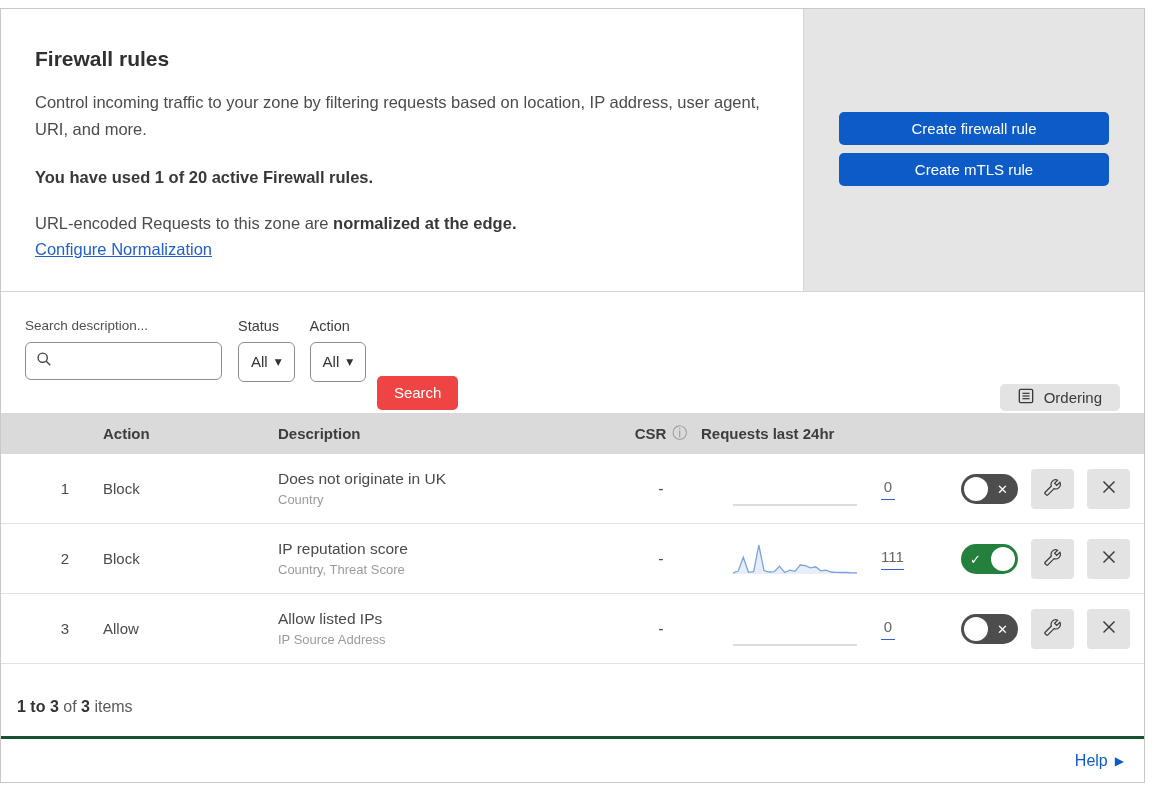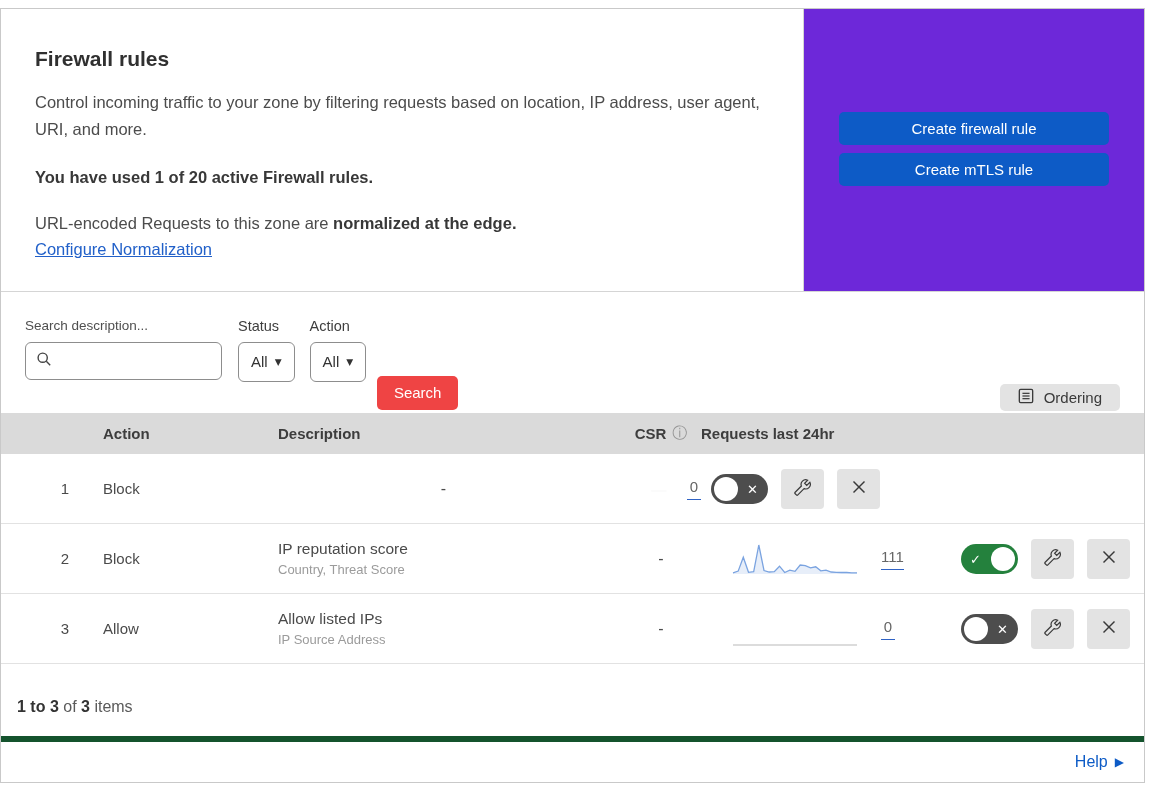--- a/index.html
+++ b/index.html
@@ -11,21 +11,21 @@
   
   .top-band { height:284px; display:flex; border-bottom:1px solid #d5d5d5; }
   .intro { flex:1; padding:38px 40px 0 34px; }
   .intro h1 { font-size:21px; font-weight:600; color:#303030; margin-bottom:18px; }
   .intro .desc { font-size:16.5px; line-height:1.62; color:#4c4c4c; max-width:725px; }
   .intro .usage { margin-top:26px; font-size:16.5px; font-weight:700; color:#383838; }
   .intro .norm { margin-top:27px; font-size:16.5px; color:#4c4c4c; }
   .intro .norm b { color:#383838; }
   .intro a.norm-link { display:inline-block; margin-top:7px; font-size:16.5px;
     color:#2160c9; text-decoration:underline; cursor:pointer; }
-  .cta-panel { width:341px; background:#6d28d9; border-left:1px solid #d5d5d5;
+  .cta-panel { width:341px; background:#e5e5e5; border-left:1px solid #d5d5d5;
     padding-top:103px; display:flex; flex-direction:column; align-items:center; gap:8px; }
   .btn-primary { width:270px; height:33px; background:#0d5bc6; color:#fff; border:none;
     border-radius:5px; font-size:15px; font-family:inherit; cursor:pointer; }
 
   
   .filter-bar { height:121px; padding:26px 24px 0 24px; display:flex; align-items:flex-start; }
   .fgroup { display:flex; flex-direction:column; }
   .fgroup .flabel { font-size:13.5px; color:#4f4f4f; margin-bottom:9px; }
   .fgroup .flabel2 { font-size:14.5px; color:#3d3d3d; margin-bottom:8px; }
   .search-box { width:197px; height:38px; border:1px solid #8d8d8d; border-radius:6px;
@@ -73,21 +73,21 @@
   .toggle .sym { position:absolute; top:50%; transform:translateY(-50%); color:#fff;
     font-size:13px; font-weight:700; font-family:"DejaVu Sans",sans-serif; }
   .toggle.off .sym { right:10px; } .toggle.on .sym { left:9px; }
   .icon-btn { width:43px; height:40px; background:#e3e3e3; border:none; border-radius:4px;
     display:flex; align-items:center; justify-content:center; cursor:pointer; flex:none; }
 
   
   .count-row { height:72px; display:flex; align-items:center; padding:14px 16px 0 16px; }
   .count-row { font-size:16px; color:#5a5a5a; }
   .count-row b { color:#333; }
-  .help-row { height:46px; border-top:6px solid #14532d; display:flex; align-items:center;
+  .help-row { height:46px; border-top:3px solid #14532d; display:flex; align-items:center;
     justify-content:flex-end; padding-right:20px; }
   .help-link { font-size:16px; color:#0d5bc6; display:flex; align-items:center; gap:7px;
     cursor:pointer; }
   .help-link .arrow { font-size:12px; font-family:"DejaVu Sans",sans-serif; }
 </style>
 </head>
 <body>
 
 <div class="container">
 
@@ -161,20 +161,24 @@
       </span>
     </div>
     <div>Requests last 24hr</div>
     <div></div>
   </div>
 
   <div>
     <div class="t-row">
       <div class="cell-index">1</div>
       <div class="cell-action">Block</div>
+      <div class="cell-desc">
+        <div class="title">Does not originate in UK</div>
+        <div class="criteria">Country</div>
+      </div>
       <div class="col-csr">-</div>
       <div class="cell-activity">
         <svg class="spark" viewBox="0 0 130 42">
             <line x1="2" y1="37" x2="126" y2="37" stroke="#b9b9b9" stroke-width="1"></line>
           </svg>
         <span class="count-link">0</span>
       </div>
       <div class="cell-controls">
         <div class="toggle off">
           <span class="knob"></span>

